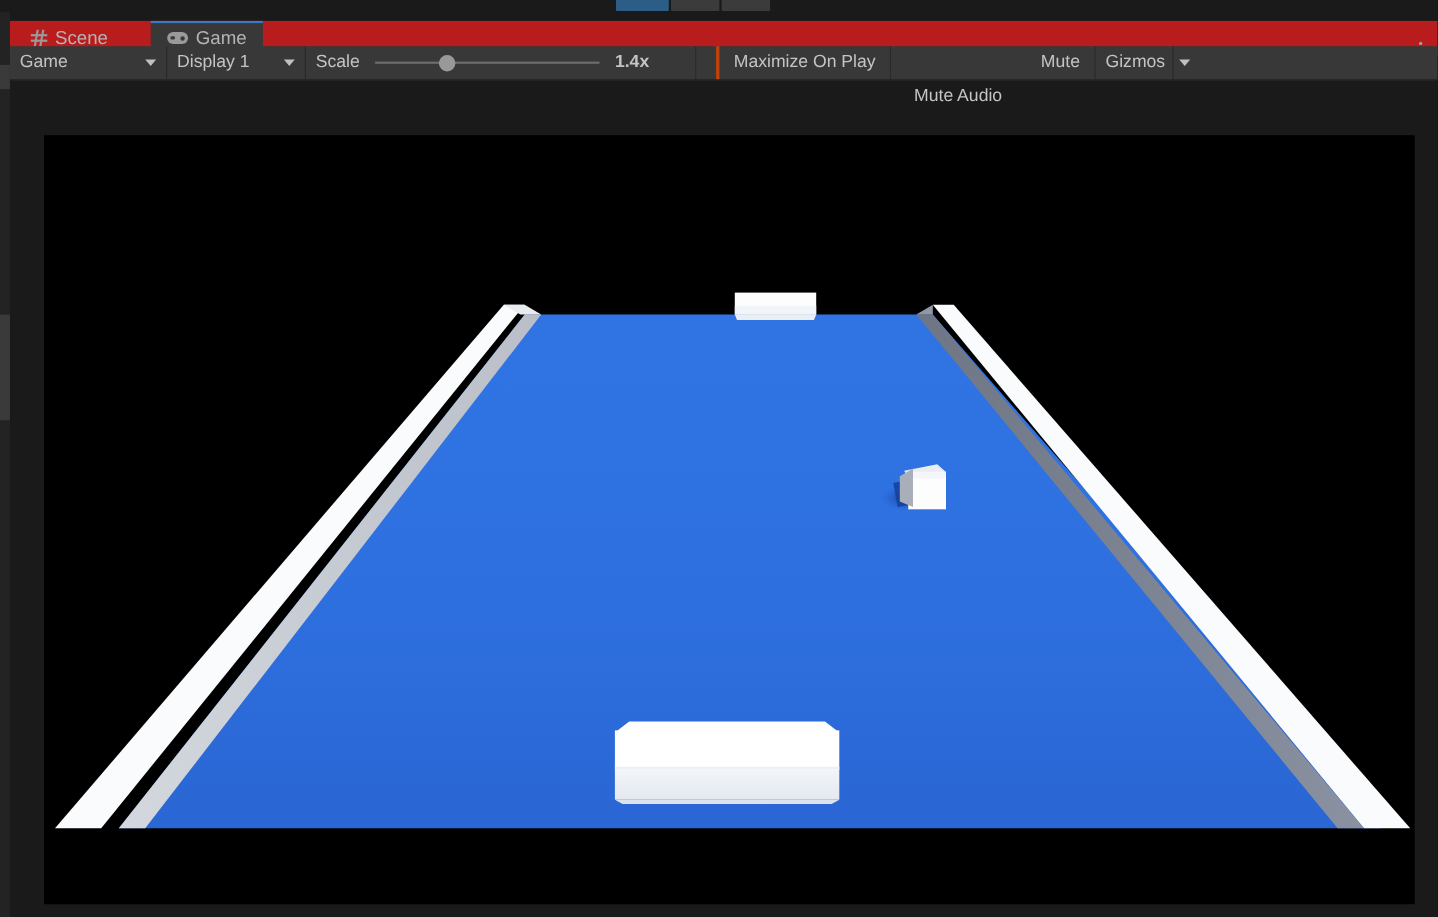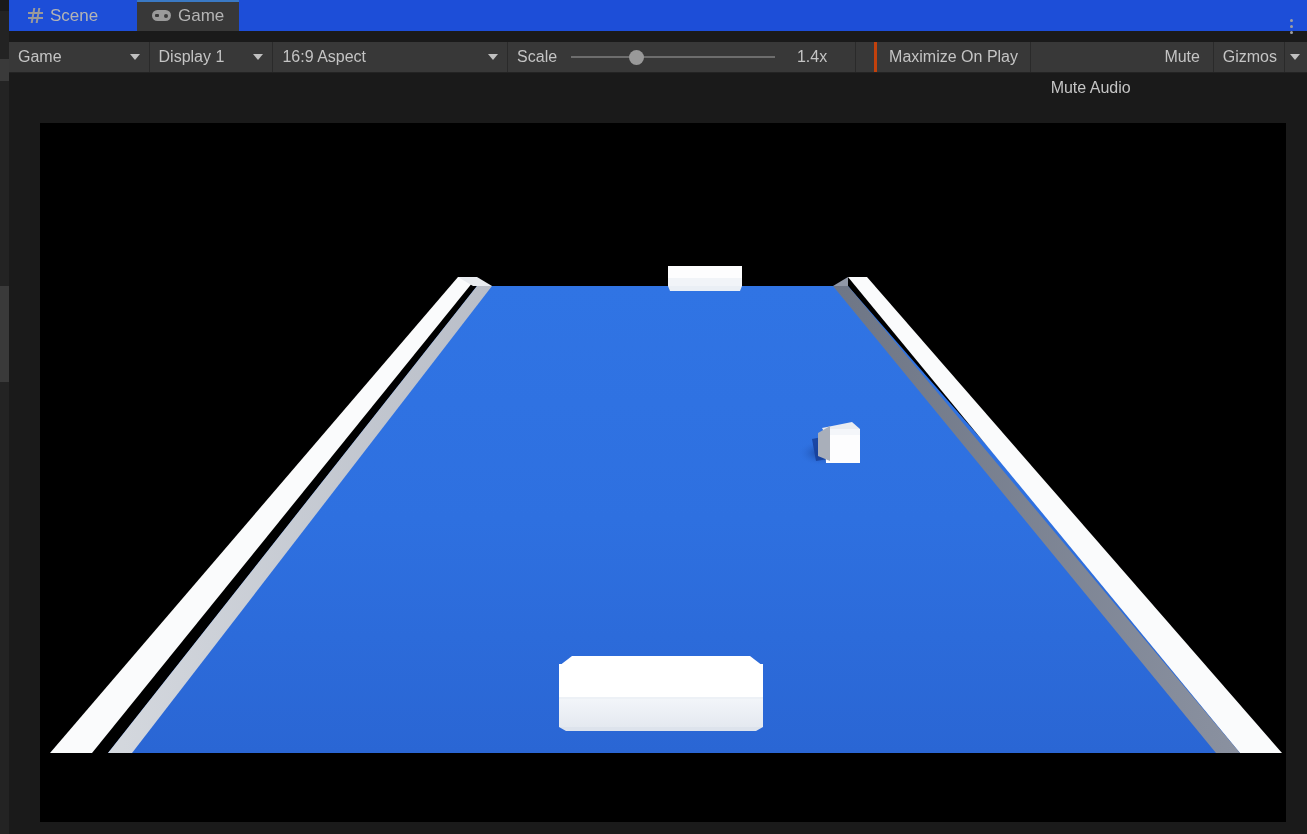--- a/index.html
+++ b/index.html
@@ -23,22 +23,22 @@
   .playbtn.step  { left: 656px; width: 44px; background: #3b3b3b; }
 
   
   .rail { position: absolute; left: 0; top: 11px; width: 9px; height: 823px; background: #232323; }
   .rail-seg { position: absolute; left: 0; width: 9px; background: #3a3a3a; }
   .rail-seg.a { top: 48px; height: 22px; }
   .rail-seg.b { top: 275px; height: 96px; }
 
   
   .tabbar {
-    position: absolute; left: 9px; top: 0; width: 1298px; height: 31px;
-    background: #1d4ed8;
+    position: absolute; left: 9px; top: 19px; width: 1298px; height: 31px;
+    background: #b91c1c;
   }
   .tab {
     position: absolute; top: 0; height: 31px;
     display: flex; align-items: center; gap: 7px;
     padding: 0 15px;
     font-size: 17px; color: #b4b4b4;
     cursor: pointer;
   }
   .tab.scene { left: 4px; }
   .tab.game  { left: 128px; background: #383838; }
@@ -94,21 +94,21 @@
   }
   .tb-game   { width: 143px; justify-content: space-between; }
   .tb-disp   { width: 126px; justify-content: space-between; text-align: center; }
   .tb-aspect { width: 239px; }
   .tb-scale  { width: 355px; gap: 0; }
   .tb-scale .slabel { margin-right: 14px; }
 
   .slider { position: relative; width: 204px; height: 18px; display:flex; align-items:center; cursor:pointer; }
   .slider .track { position:absolute; left:0; right:0; top:8px; height:2px; background:#6d6d6d; }
   .slider .knob  { position:absolute; left:65px; top:2px; width:15px; height:15px; border-radius:50%; background:#999999; }
-  .tb-scale .sval { margin-left: 14px; width: 46px; text-align: center; }
+  .tb-scale .sval { margin-left: 14px; width: 46px; text-align: left; font-weight: bold; }
 
   .tb-gap { width: 10px; border-right: none; }
   .tb-max { width: 159px; justify-content: center; border-left: 3px solid #c2410c; }
   .tb-mute{ width: 123px; justify-content: center; margin-top: 46px; }
   .tb-stats{ width: 63px; justify-content: center; }
   .tb-giz { padding-right: 7px; }
   .tb-gizcaret { padding: 0 7px 0 5px; border-right: none; }
 
   
   .viewport {
@@ -179,24 +179,20 @@
     <div class="tb tb-game">
       <span>Game</span>
       <span class="caret"></span>
     </div>
 
     <div class="tb tb-disp">
       <span>Display 1</span>
       <span class="caret"></span>
     </div>
 
-    <div class="tb tb-aspect">
-      <span>16:9 Aspect</span>
-      <span class="caret" style="margin-left:auto"></span>
-    </div>
 
     <div class="tb tb-scale">
       <span class="slabel">Scale</span>
       <div class="slider">
         <div class="track"></div>
         <div class="knob" style="left: 58px;"></div>
       </div>
       <span class="sval">1.4x</span>
     </div>
 

